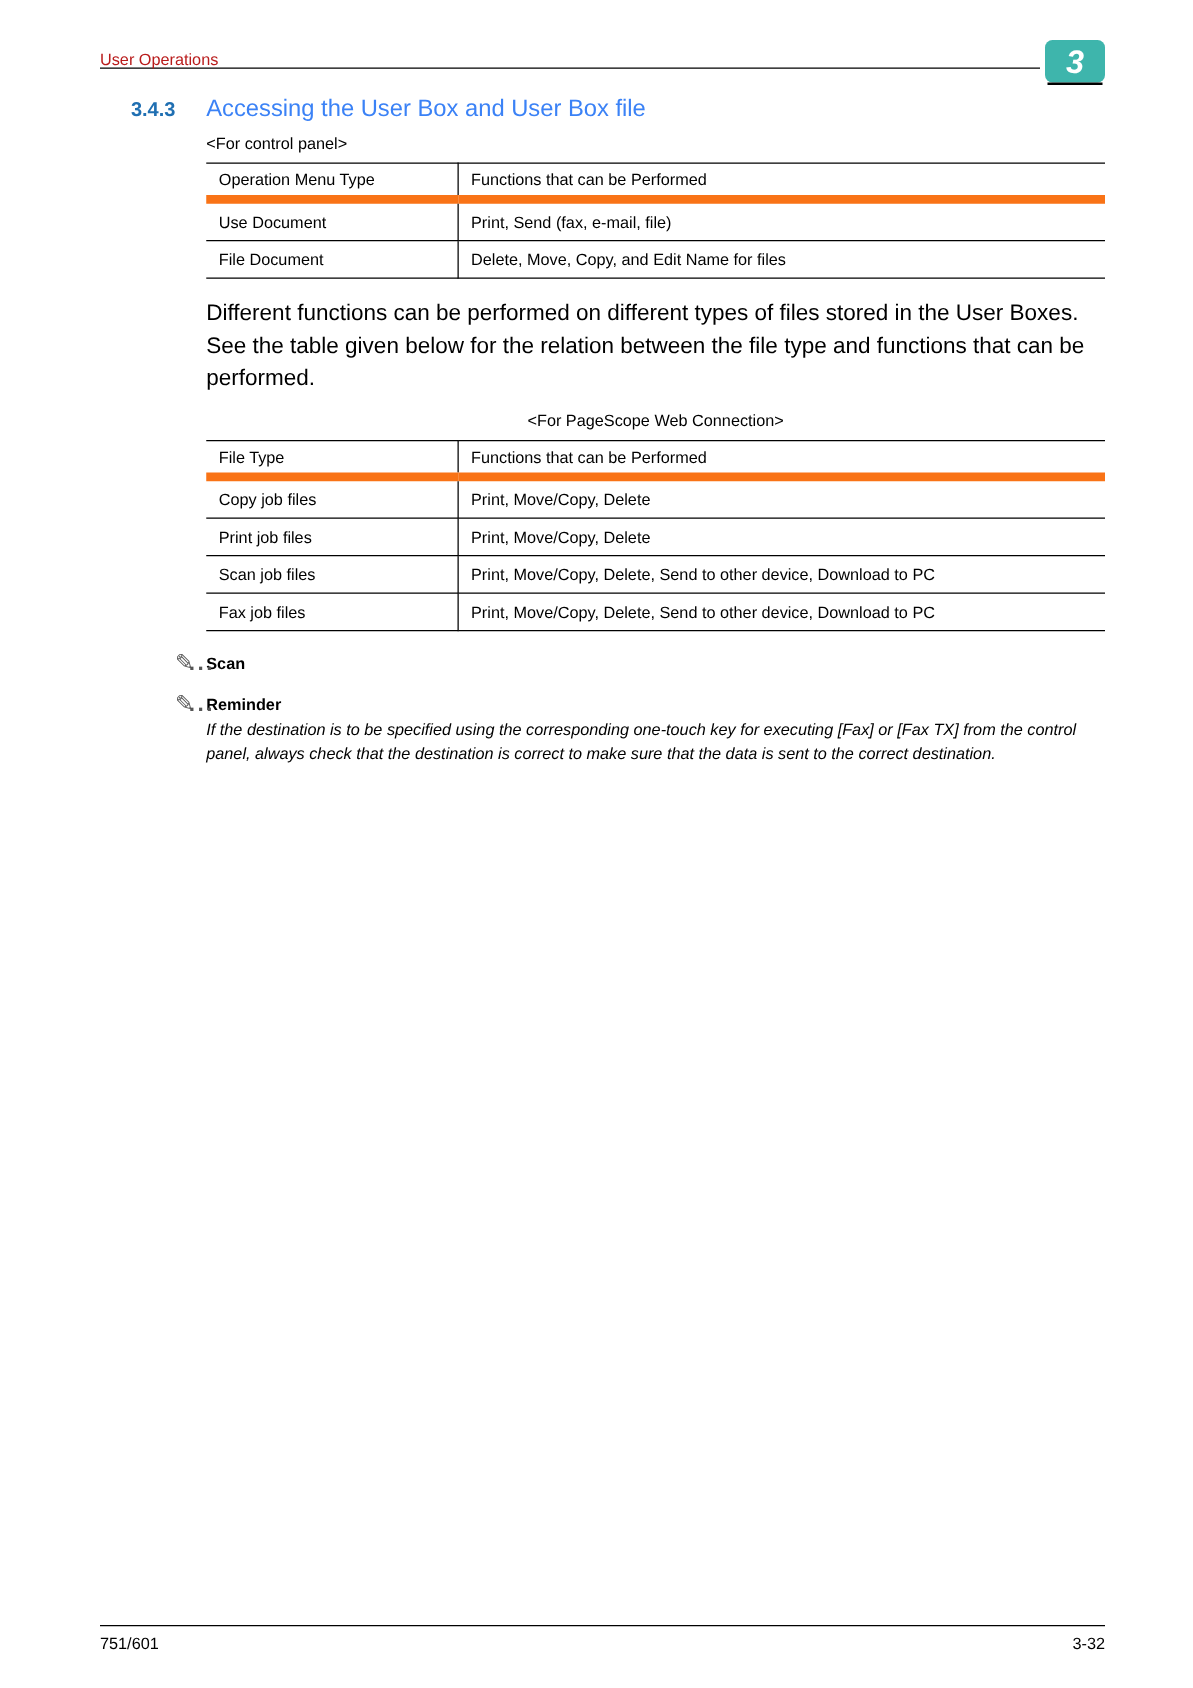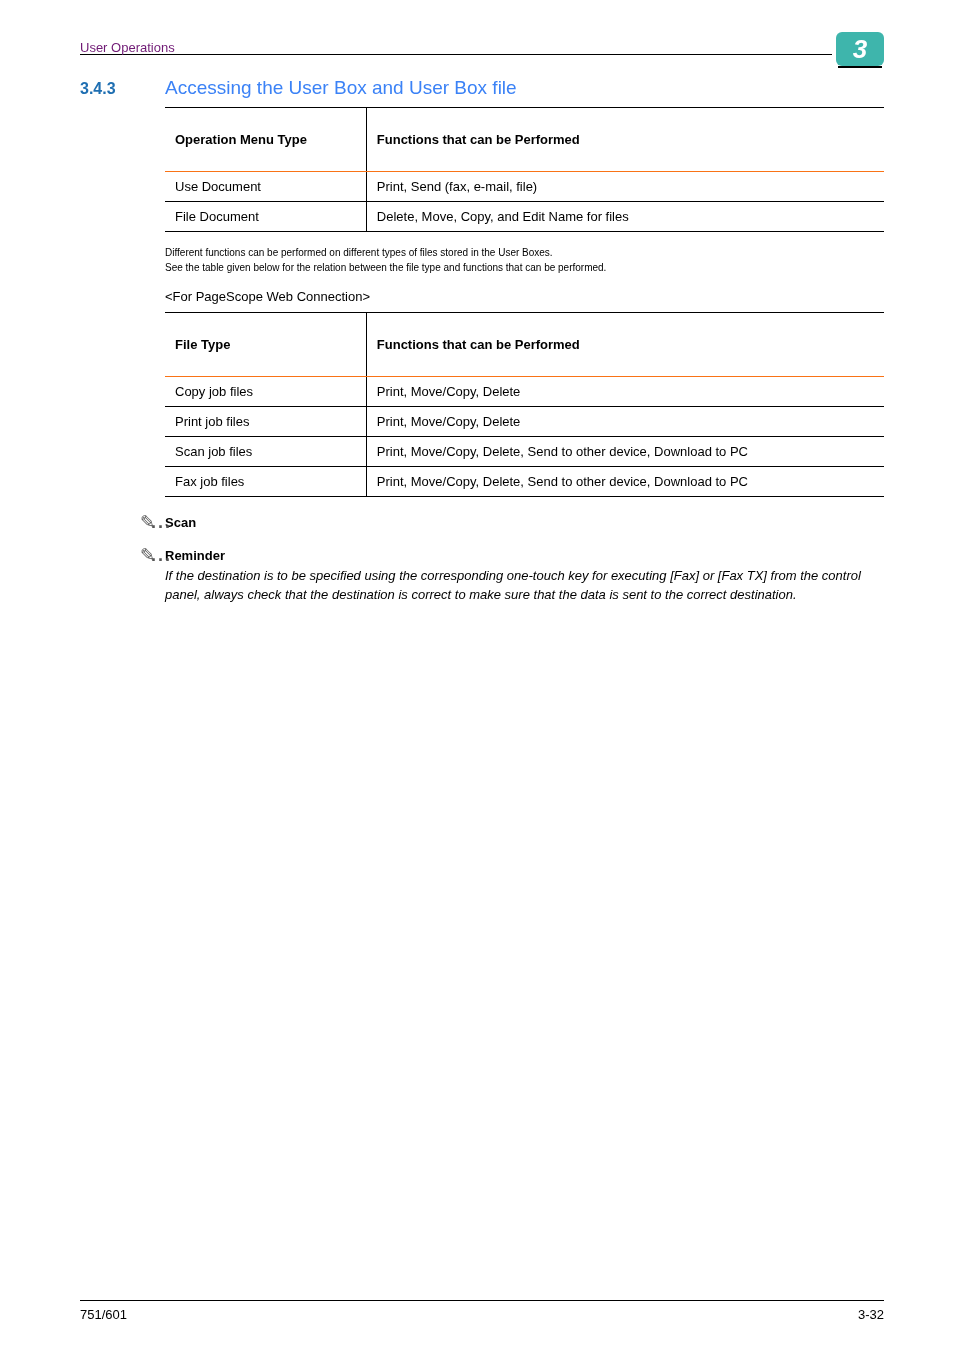--- a/index.html
+++ b/index.html
@@ -16,21 +16,21 @@
       padding: 34px 70px 0 80px;
     }
     .header-row {
       display: flex;
       align-items: flex-start;
       justify-content: space-between;
       margin-bottom: 0;
     }
     .header-title {
       font-size: 13px;
-      color: #701a75;
+      color: #b91c1c;
       padding-top: 6px;
     }
     .chapter-tab {
       position: relative;
       width: 48px;
       height: 34px;
       background: #3eb5ac;
       color: #fff;
       border-radius: 6px;
       display: flex;
@@ -54,20 +54,21 @@
       border: none;
       border-top: 1px solid #000;
       margin-top: -12px;
       margin-bottom: 22px;
       width: calc(100% - 52px);
     }
     .section-row {
       display: flex;
       align-items: baseline;
       margin-bottom: 8px;
+      text-align: center;
     }
     .section-number {
       color: #1f6fb2;
       font-weight: bold;
       font-size: 16px;
       width: 85px;
     }
     .section-title {
       color: #3b82f6;
       font-weight: normal;
@@ -81,35 +82,35 @@
       font-size: 13px;
     }
     table.info {
       width: 100%;
       border-collapse: collapse;
       font-size: 13px;
       margin-bottom: 10px;
     }
     table.info th {
       text-align: left;
-      font-weight: bold;
-      padding: 24px 10px;
+      font-weight: normal;
+      padding: 5px 10px;
       border-top: 1px solid #000;
-      border-bottom: 1px solid #f97316;
+      border-bottom: 7px solid #f97316;
     }
     table.info td {
       padding: 7px 10px;
       border-bottom: 1px solid #000;
     }
     table.info th:first-child, table.info td:first-child {
       width: 28%;
       border-right: 1px solid #000;
     }
     .para {
-      font-size: 10px;
+      font-size: 18px;
       line-height: 1.45;
       margin-top: 14px;
     }
     .callout {
       margin-top: 18px;
       position: relative;
     }
     .callout-icon {
       position: absolute;
       left: -25px;
@@ -153,20 +154,21 @@
     <div class="chapter-tab">3</div>
   </div>
   <hr class="hr-top">
 
   <div class="section-row">
     <div class="section-number">3.4.3</div>
     <div class="section-title">Accessing the User Box and User Box file</div>
   </div>
 
   <div class="content">
+    <div class="sub-label">&lt;For control panel&gt;</div>
 
     <table class="info">
       <thead>
         <tr>
           <th>Operation Menu Type</th>
           <th>Functions that can be Performed</th>
         </tr>
       </thead>
       <tbody>
         <tr>
@@ -176,21 +178,21 @@
         <tr>
           <td>File Document</td>
           <td>Delete, Move, Copy, and Edit Name for files</td>
         </tr>
       </tbody>
     </table>
 
     <div class="para" style="white-space: pre-line;">Different functions can be performed on different types of files stored in the User Boxes.
 See the table given below for the relation between the file type and functions that can be performed.</div>
 
-    <div class="sub-label" style="margin-top:14px;">&lt;For PageScope Web Connection&gt;</div>
+    <div class="sub-label" style="margin-top:14px;text-align:center;">&lt;For PageScope Web Connection&gt;</div>
 
     <table class="info">
       <thead>
         <tr>
           <th>File Type</th>
           <th>Functions that can be Performed</th>
         </tr>
       </thead>
       <tbody>
         <tr>

